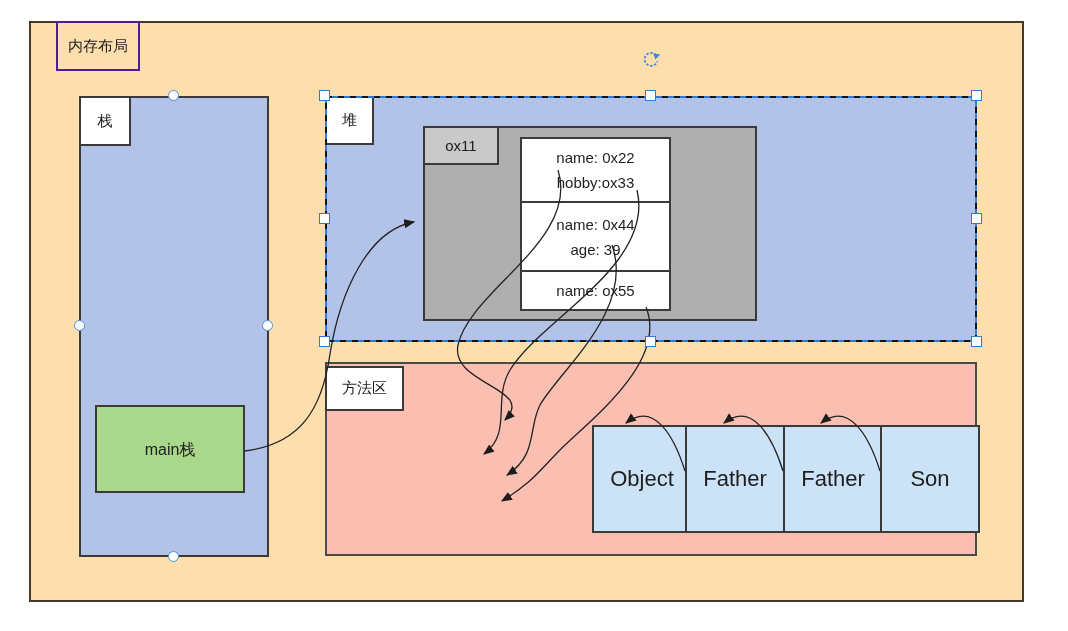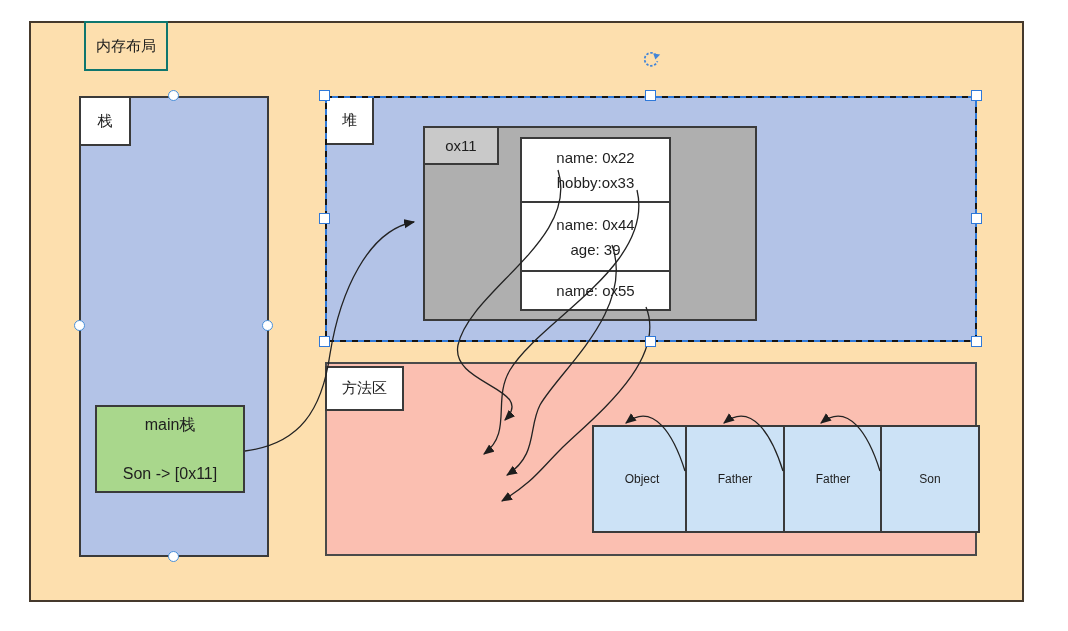--- a/index.html
+++ b/index.html
@@ -15,21 +15,21 @@
   }
 
   .region-label {
     display:flex; align-items:center; justify-content:center;
     background:#ffffff; border:2px solid #3a3a3a;
     font-size:15px; z-index:5;
   }
   #title-label {
     left:56px; top:21px; width:84px; height:50px;
     display:flex; align-items:center; justify-content:center;
-    background:#FDDFAE; border:2px solid #0f766e; font-size:15px; z-index:6;margin-left:28px;
+    background:#FDDFAE; border:2px solid #4c1d95; font-size:15px; z-index:6;
   }
 
   #stack-region {
     left:79px; top:96px; width:190px; height:461px;
     background:#B3C3E7; border:2px solid #3a3a3a; z-index:1;
   }
   #stack-label { left:79px; top:96px; width:52px; height:50px; }
 
   #heap-region {
     left:325px; top:96px; width:652px; height:246px;
@@ -69,21 +69,21 @@
   #constant-pool-box {
     left:405px; top:393px; width:150px; height:131px;
     background:#FAE4E2; border:1.5px solid #4a4a4a; z-index:2;
     display:flex; flex-direction:column; align-items:center; justify-content:center;
     font-size:15px; line-height:25px; text-align:center;
   }
 
   .class-box {
     top:425px; width:100px; height:108px;
     background:#CCE2F6; border:2px solid #3a3a3a; z-index:2;
-    display:flex; align-items:center; justify-content:center; font-size:12px;
+    display:flex; align-items:center; justify-content:center; font-size:22px;
   }
   #class-object  { left:592px; }
   #class-grandpa { left:685px; }
   #class-father  { left:783px; }
   #class-son     { left:880px; }
 
   #stack-frame-box {
     left:95px; top:405px; width:150px; height:88px;
     background:#A9D78C; border:2px solid #3a3a3a; z-index:2;
     display:flex; flex-direction:column; align-items:center; justify-content:center;
@@ -154,21 +154,20 @@
   </div>
   <div class="abs class-box" id="class-father">
     <span>Father</span>
   </div>
   <div class="abs class-box" id="class-son">
     <span>Son</span>
   </div>
 
   <div class="abs" id="stack-frame-box">
     <div>main栈</div>
-    <div>Son -&gt; [0x11]</div>
   </div>
 
   <svg class="abs" id="arrow-layer" width="1068" height="631" viewBox="0 0 1068 631">
     <defs>
       <marker id="ah" markerWidth="10" markerHeight="8" refX="7.6" refY="3.5" orient="auto">
         <path d="M0,0 L8.5,3.5 L0,7 Z" fill="#1d1d1d"></path>
       </marker>
     </defs>
 
     <g>

